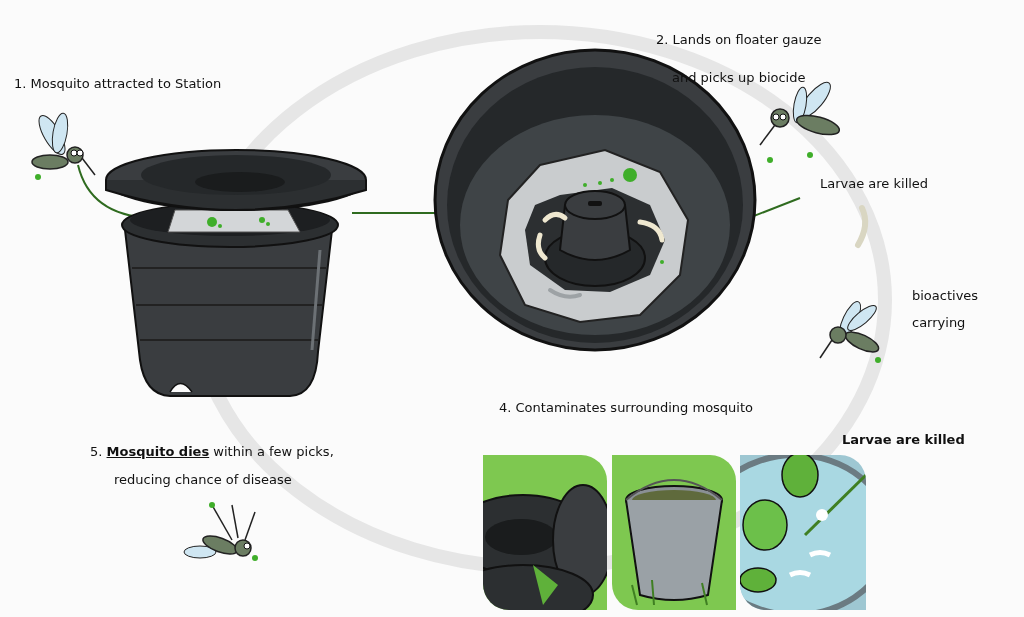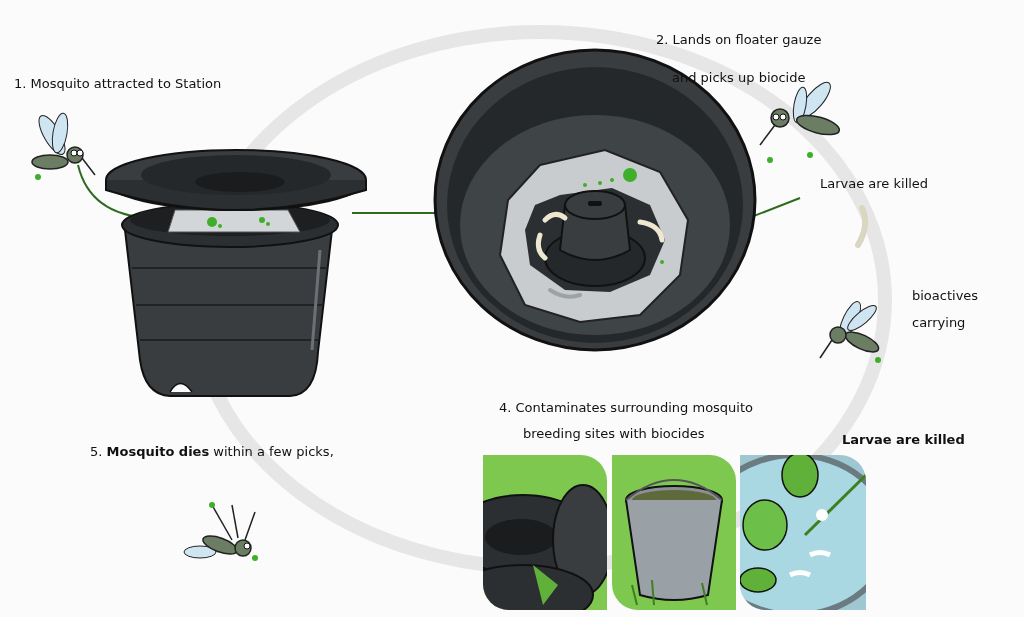--- a/index.html
+++ b/index.html
@@ -7,21 +7,21 @@
     width:1024px; height:617px; overflow:hidden; position:relative;
     background:#fbfbfb;
     font-family: "DejaVu Sans", sans-serif;
     color:#111;
   }
   .layer { position:absolute; left:0; top:0; }
   .label {
     position:absolute; font-size:13px; line-height:24px; color:#111;
     font-family: "DejaVu Sans", sans-serif; white-space:nowrap;
   }
-  .label b { font-weight:bold; }
+  .label b { font-weight:bold;text-decoration:underline; }
   .label.bold { font-weight:bold; }
   .label.center { text-align:center; }
   .panel {
     position:absolute; overflow:hidden; border-radius:0 26px 0 26px;
   }
 </style>
 </head>
 <body>
 
 <svg class="layer" width="1024" height="617" viewBox="0 0 1024 617">
@@ -180,20 +180,20 @@
 
 <div class="label" style="left:820px;top:172px;">Larvae are killed</div>
 
 <div class="label" style="left:888px;top:282px;line-height:27px;">
   <div style="padding-left:24px;">bioactives</div>
   <div style="padding-left:24px;">carrying</div>
 </div>
 
 <div class="label" style="left:484px;top:395px;line-height:26px;margin-left:15px;">
   <div><span>4.</span> <span>Contaminates surrounding mosquito</span></div>
-  <div style="padding-left:24px;">breeding sites with biocides</div>
 </div>
 
 <div class="label bold" style="left:842px;top:428px;">Larvae are killed</div>
 
 <div class="label" style="left:90px;top:438px;line-height:28px;">
   <div><span>5.</span> <b>Mosquito dies</b> <span>within a few picks,</span></div>
+  <div style="padding-left:24px;">reducing chance of disease</div>
 </div>
 
 </body></html>

